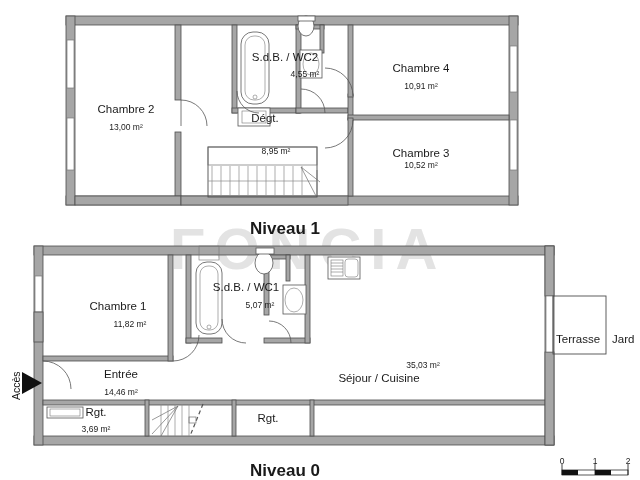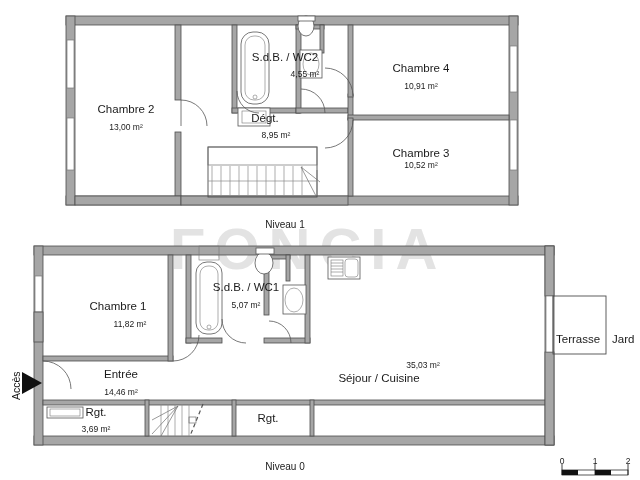--- a/index.html
+++ b/index.html
@@ -12,21 +12,21 @@
   #stage{position:absolute;left:0;top:0;width:640px;height:480px;}
   .wm{
     position:absolute;left:170px;top:215px;width:430px;
     font-size:58px;font-weight:bold;letter-spacing:9px;
     color:#e3e3e3;white-space:nowrap;user-select:none;
     font-family:"Liberation Sans","DejaVu Sans",sans-serif;
   }
   .lbl{position:absolute;white-space:nowrap;}
   .rname{font-size:11.5px;color:#1a1a1a;text-align:center;}
   .rarea{font-size:8.5px;color:#1a1a1a;text-align:center;}
-  .lvl{font-size:10px;color:#1a1a1a;text-align:center;}
+  .lvl{font-size:17px;color:#1a1a1a;text-align:center;font-weight:bold;}
   .ext{font-size:11.5px;color:#1a1a1a;}
   .ctr{transform:translateX(-50%);}
   .acces{
     position:absolute;font-size:10.5px;color:#111;
     transform:rotate(-90deg);transform-origin:left top;white-space:nowrap;
   }
   svg{position:absolute;left:0;top:0;}
   .w{fill:#a6a6a6;stroke:#4d4d4d;stroke-width:0.8;}
   .thin{fill:none;stroke:#4d4d4d;stroke-width:0.9;}
   .thin2{fill:none;stroke:#6f6f6f;stroke-width:0.7;}
@@ -220,32 +220,32 @@
   <div class="lbl rname ctr" style="left:126px;top:103px;">Chambre 2</div>
   <div class="lbl rarea ctr" style="left:126px;top:122px;">13,00 m²</div>
 
   <div class="lbl rname ctr" style="left:285px;top:51px;">S.d.B. / WC2</div>
   <div class="lbl rarea ctr" style="left:285px;top:69px;padding-left:40px;">4,55 m²</div>
 
   <div class="lbl rname ctr" style="left:421px;top:62px;">Chambre 4</div>
   <div class="lbl rarea ctr" style="left:421px;top:81px;">10,91 m²</div>
 
   <div class="lbl rname ctr" style="left:265px;top:112px;">Dégt.</div>
-  <div class="lbl rarea ctr" style="left:265px;top:130px;padding-left:22px;">8,95 m²</div>
+  <div class="lbl rarea ctr" style="left:265px;top:146px;padding-left:22px;">8,95 m²</div>
 
   <div class="lbl rname ctr" style="left:421px;top:147px;">Chambre 3</div>
   <div class="lbl rarea ctr" style="left:421px;top:160px;">10,52 m²</div>
 
   <div class="lbl lvl ctr" style="left:285px;top:219px;">Niveau 1</div>
 
   <div class="lbl rname ctr" style="left:118px;top:300px;">Chambre 1</div>
   <div class="lbl rarea ctr" style="left:118px;top:319px;margin-left:12px;">11,82 m²</div>
 
   <div class="lbl rname ctr" style="left:246px;top:281px;">S.d.B. / WC1</div>
-  <div class="lbl rarea ctr" style="left:246px;top:300px;">5,07 m²</div>
+  <div class="lbl rarea ctr" style="left:246px;top:300px;padding-left:28px;">5,07 m²</div>
 
   <div class="lbl rname ctr" style="left:379px;top:340px;margin-top:32px;">Séjour / Cuisine</div>
   <div class="lbl rarea ctr" style="left:379px;top:360px;margin-left:44px;">35,03 m²</div>
 
   <div class="lbl rname ctr" style="left:121px;top:368px;">Entrée</div>
   <div class="lbl rarea ctr" style="left:121px;top:387px;">14,46 m²</div>
 
   <div class="lbl rname ctr" style="left:96px;top:406px;">Rgt.</div>
   <div class="lbl rarea ctr" style="left:96px;top:424px;">3,69 m²</div>
 

